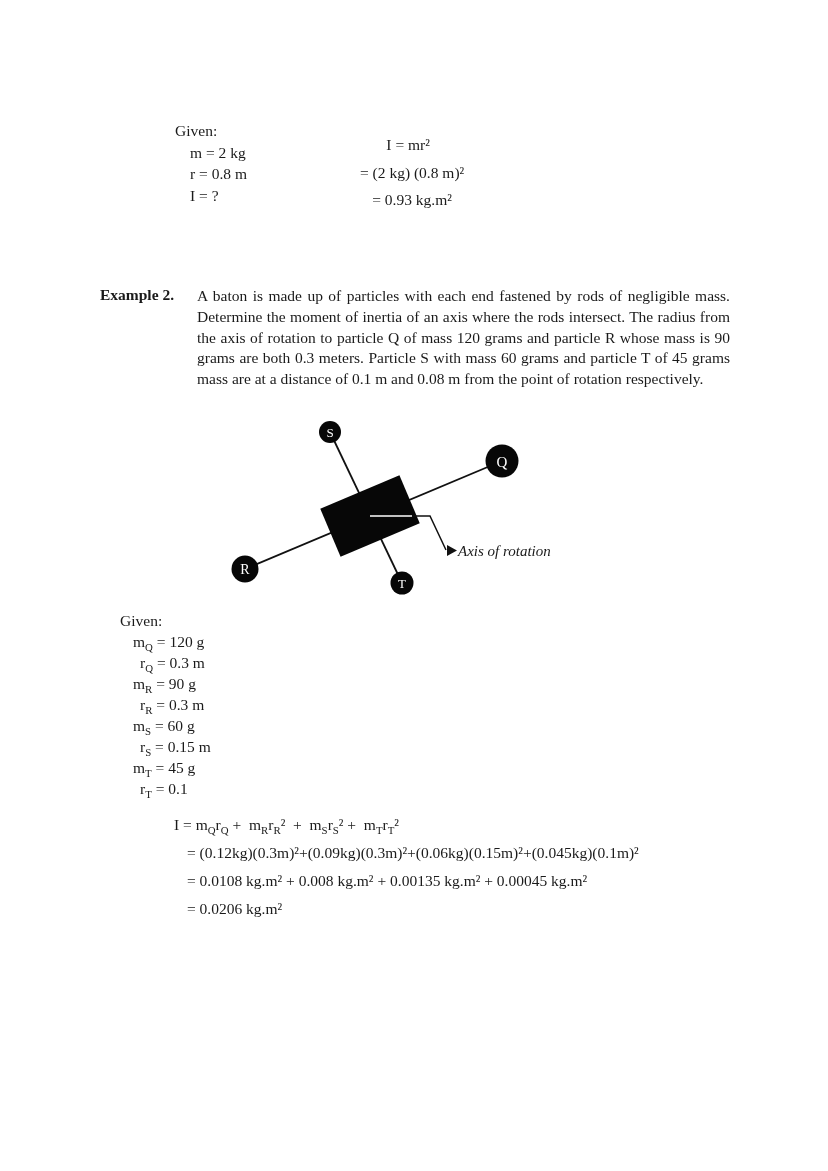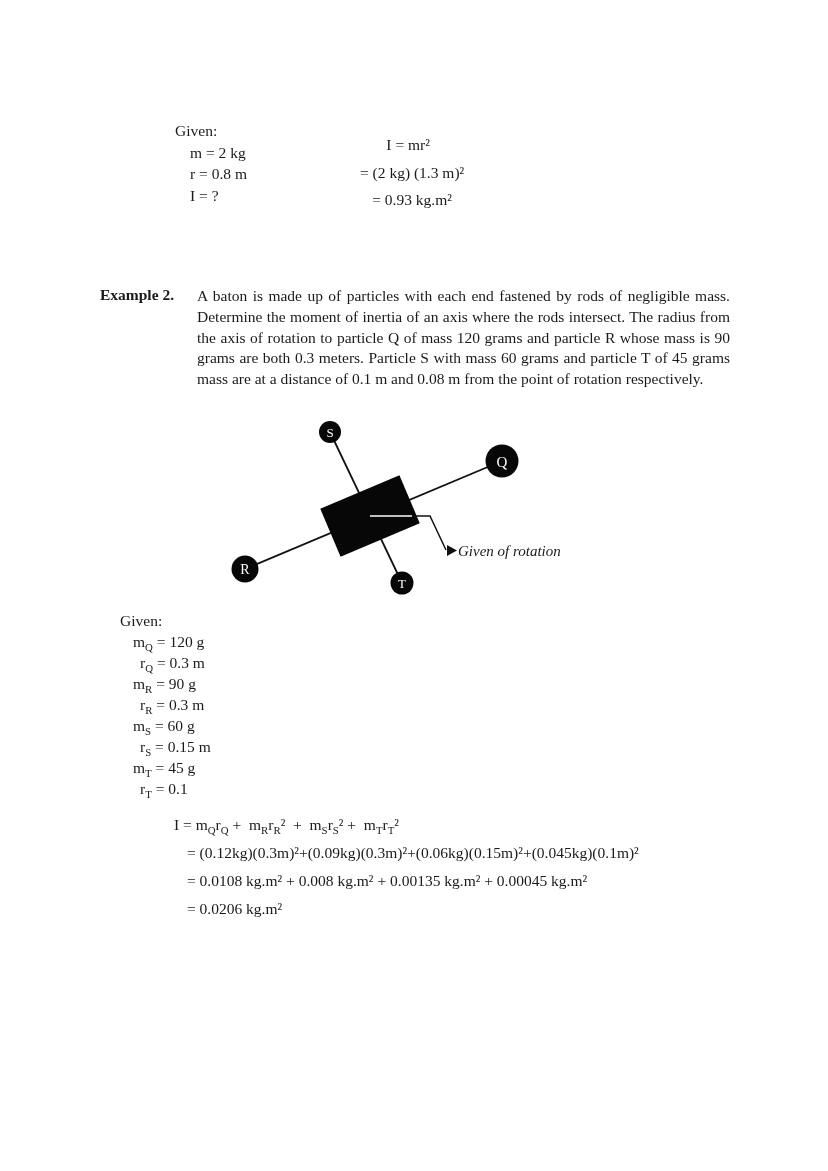--- a/index.html
+++ b/index.html
@@ -51,21 +51,21 @@
 <div class="page">
 
   <div class="ex1-given">
     <div>Given:</div>
     <div class="g-line">m = 2 kg</div>
     <div class="g-line">r = 0.8 m</div>
     <div class="g-line">I = ?</div>
   </div>
   <div class="ex1-sol">
     <div>I = mr²</div>
-    <div class="indent">= (2 kg) (1.3 m)²</div>
+    <div class="indent">= (2 kg) (0.8 m)²</div>
     <div class="indent">= 0.93 kg.m²</div>
   </div>
 
   <div class="ex2">
     <div class="ex2-label">Example 2.</div>
     <div class="ex2-body">A baton is made up of particles with each end fastened by rods of negligible mass. Determine the moment of inertia of an axis where the rods intersect. The radius from the axis of rotation to particle Q of mass 120 grams and particle R whose mass is 90 grams are both 0.3 meters. Particle S with mass 60 grams and particle T of 45 grams mass are at a distance of 0.1 m and 0.08 m from the point of rotation respectively.</div>
   </div>
 
   <div class="diagram">
     <svg viewBox="0 0 360 195" width="360" height="195">
@@ -81,21 +81,21 @@
 
       <circle cx="110" cy="17" r="11" fill="#070707"></circle>
       <text x="110" y="22" text-anchor="middle" fill="#ffffff" font-size="13" font-family="Liberation Serif, serif">S</text>
       <circle cx="282" cy="46" r="16.5" fill="#070707"></circle>
       <text x="282" y="51.5" text-anchor="middle" fill="#ffffff" font-size="15" font-family="Liberation Serif, serif">Q</text>
       <circle cx="25" cy="154" r="13.5" fill="#070707"></circle>
       <text x="25" y="159" text-anchor="middle" fill="#ffffff" font-size="14" font-family="Liberation Serif, serif">R</text>
       <circle cx="182" cy="168" r="11.5" fill="#070707"></circle>
       <text x="182" y="173" text-anchor="middle" fill="#ffffff" font-size="13" font-family="Liberation Serif, serif">T</text>
     </svg>
-    <span class="axis-label">Given of rotation</span>
+    <span class="axis-label">Axis of rotation</span>
   </div>
 
   <div class="given2">
     <div>Given:</div>
     <div class="g-line rich">m<sub>Q</sub> = 120 g</div>
     <div class="g-line rich r">r<sub>Q</sub> = 0.3 m</div>
     <div class="g-line rich">m<sub>R</sub> = 90 g</div>
     <div class="g-line rich r">r<sub>R</sub> = 0.3 m</div>
     <div class="g-line rich">m<sub>S</sub> = 60 g</div>
     <div class="g-line rich r">r<sub>S</sub> = 0.15 m</div>

